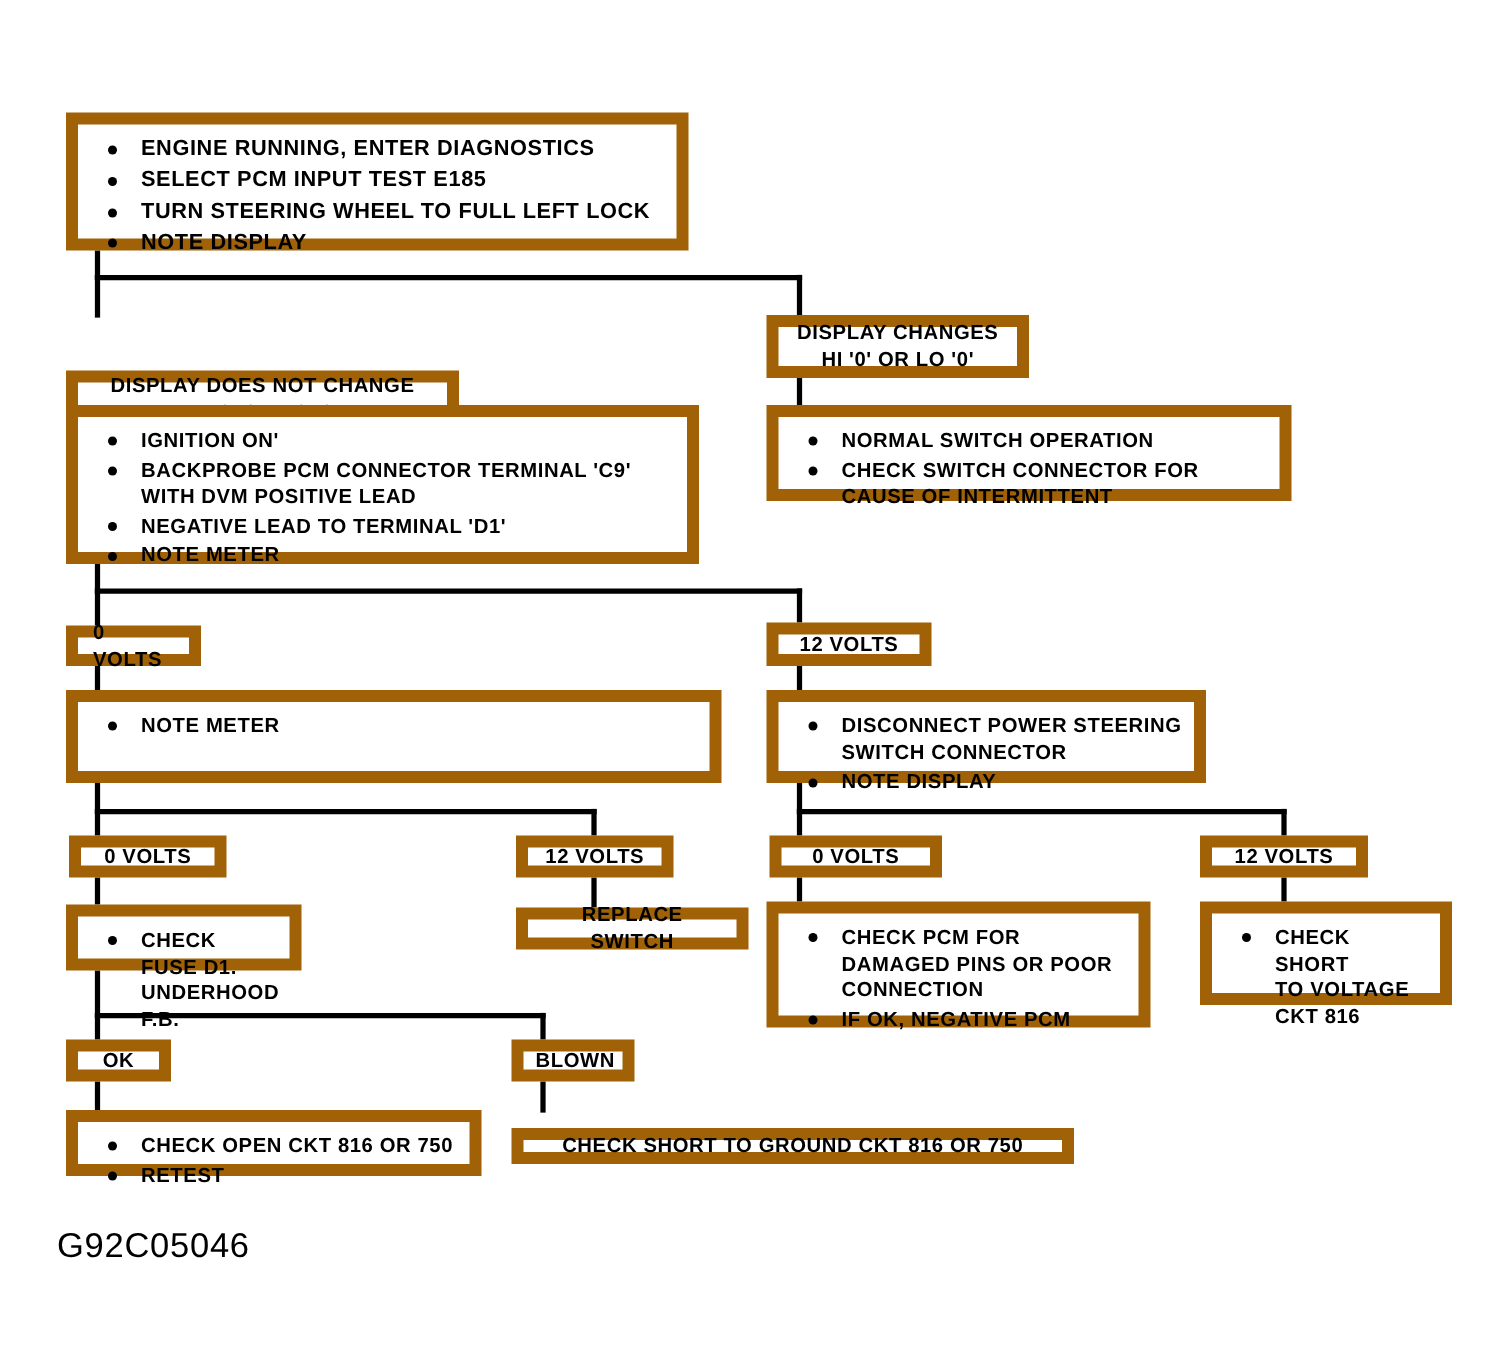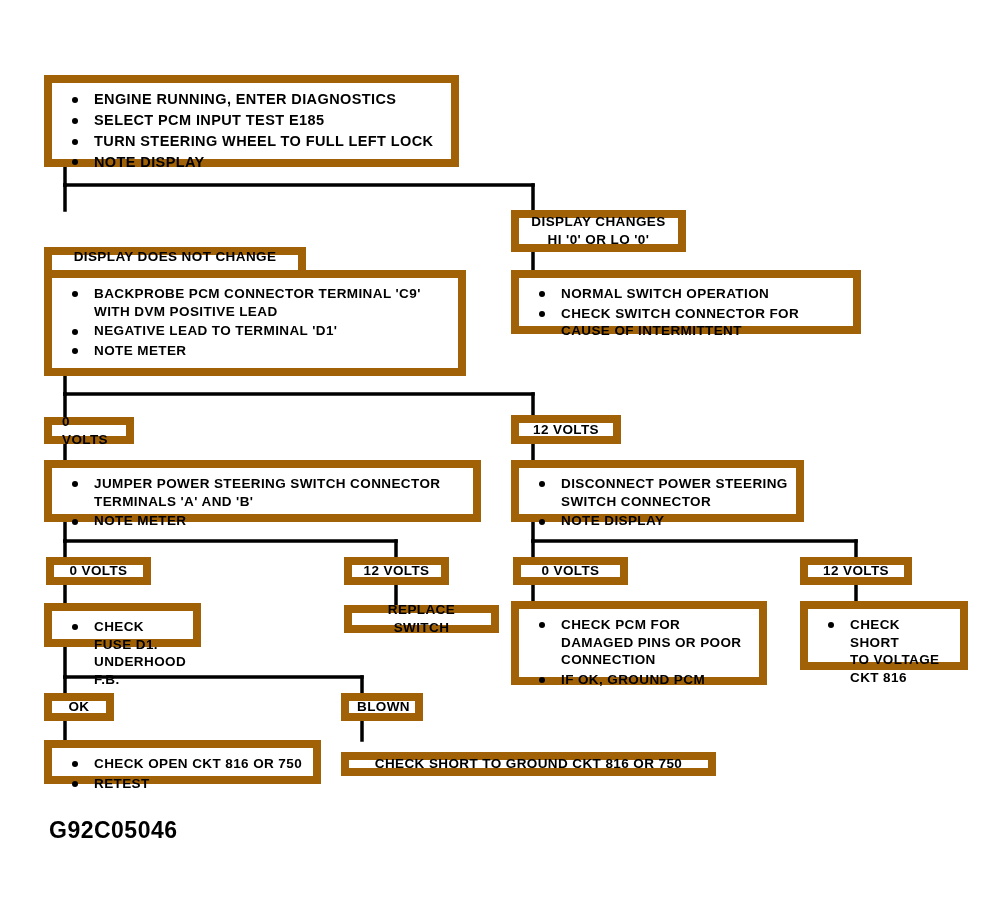--- a/index.html
+++ b/index.html
@@ -77,24 +77,23 @@
   .node.leftplain {
     display: flex;
     align-items: center;
     justify-content: flex-start;
     padding: 4px 10px;
   }
   .fs14 { font-size: 14.5px; }
   .fs13 { font-size: 13.5px; }
   #caption {
     position: absolute;
-    font-weight: bold;
+    font-weight: normal;
     letter-spacing: 0.5px;
     white-space: nowrap;
-    margin-left: 11px;
   }
 </style>
 </head>
 <body>
 
 <div id="page">
 
   <svg id="wires" viewBox="0 0 1006 911" width="1006" height="911" aria-hidden="true">
       <path d="M 65 167 L 65 185" fill="none" stroke="#000000" stroke-width="3.5" stroke-linecap="square"></path>
       <path d="M 65 185 L 533 185" fill="none" stroke="#000000" stroke-width="3.5" stroke-linecap="square"></path>
@@ -140,20 +139,21 @@
       <div class="node plain fs13" style="left: 44px; top: 211px; width: 262px; height: 38px; margin-top: 36px;">
         <div class="lines">DISPLAY DOES NOT CHANGE
 HI '0' OR LO '0'</div>
       </div>
       <div class="node plain fs13" style="left: 511px; top: 210px; width: 175px; height: 42px;">
         <div class="lines">DISPLAY CHANGES
 HI '0' OR LO '0'</div>
       </div>
       <div class="node bulleted fs13" style="left: 44px; top: 270px; width: 422px; height: 106px;">
         <ul>
+          <li>IGNITION  ON'</li>
           <li>BACKPROBE PCM CONNECTOR TERMINAL 'C9'
 WITH DVM POSITIVE LEAD</li>
           <li>NEGATIVE LEAD TO TERMINAL 'D1'</li>
           <li>NOTE METER</li>
         </ul>
       </div>
       <div class="node bulleted fs13" style="left: 511px; top: 270px; width: 350px; height: 64px;">
         <ul>
           <li>NORMAL SWITCH OPERATION</li>
           <li>CHECK SWITCH CONNECTOR FOR
@@ -161,22 +161,20 @@
         </ul>
       </div>
       <div class="node leftplain fs13" style="left: 44px; top: 417px; width: 90px; height: 27px;">
         <div class="lines">0 VOLTS</div>
       </div>
       <div class="node plain fs13" style="left: 511px; top: 415px; width: 110px; height: 29px;">
         <div class="lines">12  VOLTS</div>
       </div>
       <div class="node bulleted fs13" style="left: 44px; top: 460px; width: 437px; height: 62px;">
         <ul>
-          <li>JUMPER POWER STEERING SWITCH CONNECTOR
-TERMINALS 'A' AND 'B'</li>
           <li>NOTE METER</li>
         </ul>
       </div>
       <div class="node bulleted fs13" style="left: 511px; top: 460px; width: 293px; height: 62px;">
         <ul>
           <li>DISCONNECT POWER STEERING
 SWITCH CONNECTOR</li>
           <li>NOTE DISPLAY</li>
         </ul>
       </div>
@@ -199,21 +197,21 @@
         </ul>
       </div>
       <div class="node plain fs13" style="left: 344px; top: 605px; width: 155px; height: 28px;">
         <div class="lines">REPLACE SWITCH</div>
       </div>
       <div class="node bulleted fs13" style="left: 511px; top: 601px; width: 256px; height: 84px;">
         <ul>
           <li>CHECK PCM FOR
 DAMAGED PINS OR POOR
 CONNECTION</li>
-          <li>IF OK,  GROUND PCM</li>
+          <li>IF OK,  NEGATIVE PCM</li>
         </ul>
       </div>
       <div class="node bulleted fs13" style="left: 800px; top: 601px; width: 168px; height: 69px;">
         <ul>
           <li>CHECK SHORT
 TO VOLTAGE
 CKT 816</li>
         </ul>
       </div>
       <div class="node plain fs13" style="left: 44px; top: 693px; width: 70px; height: 28px;">

